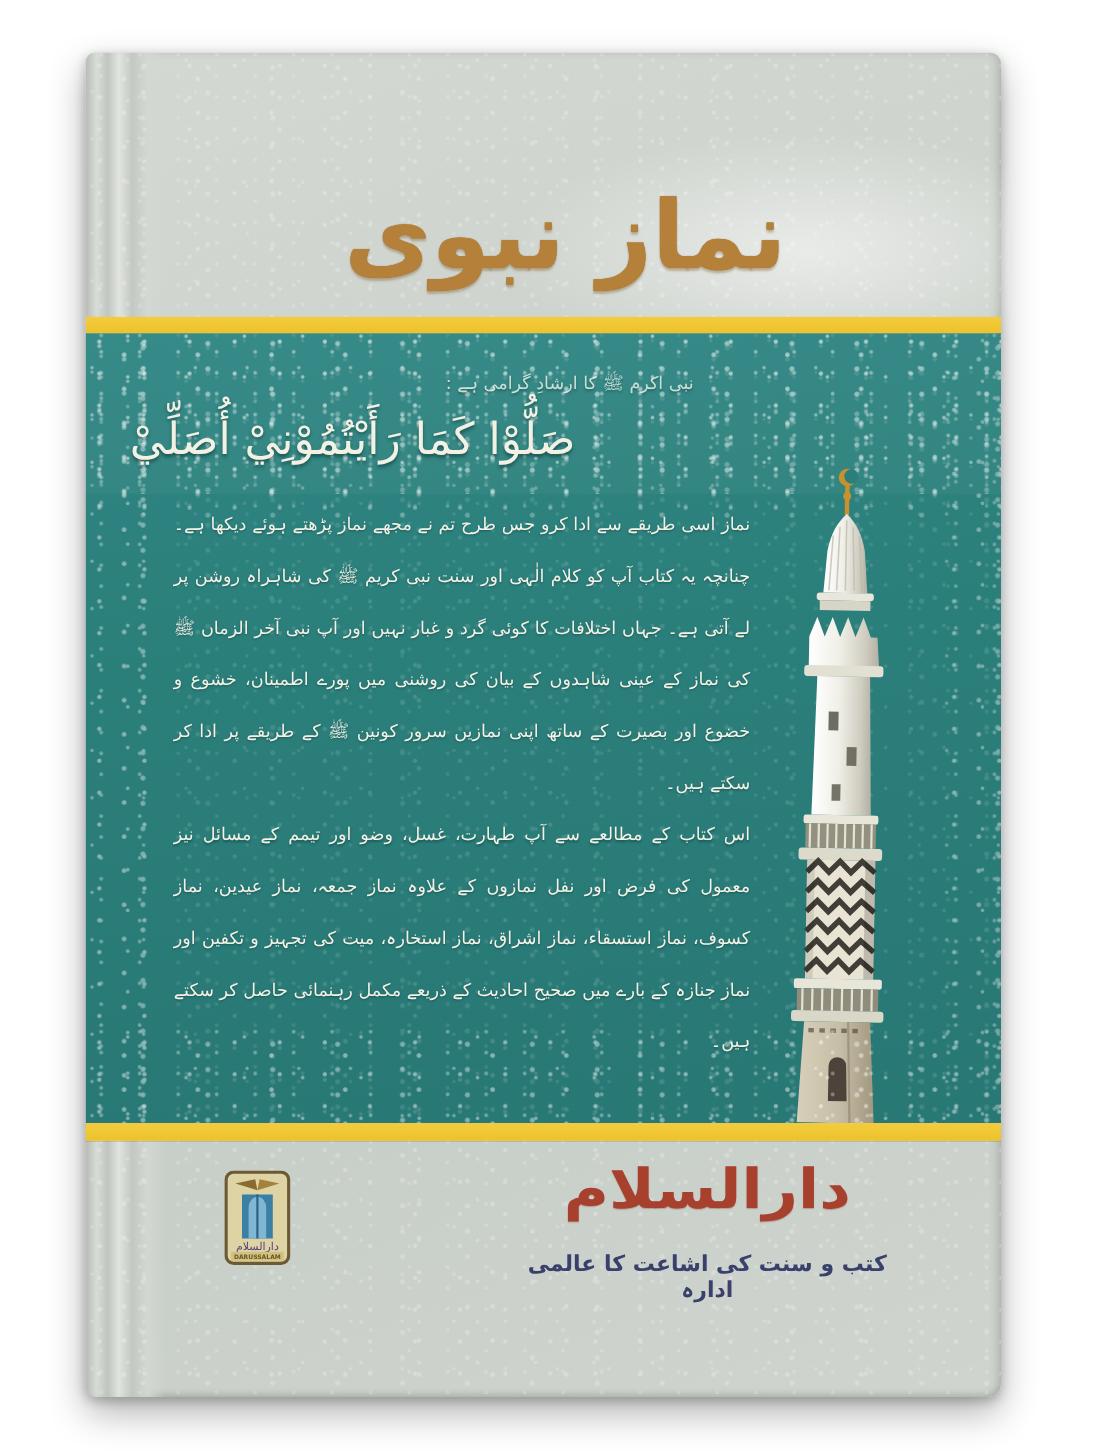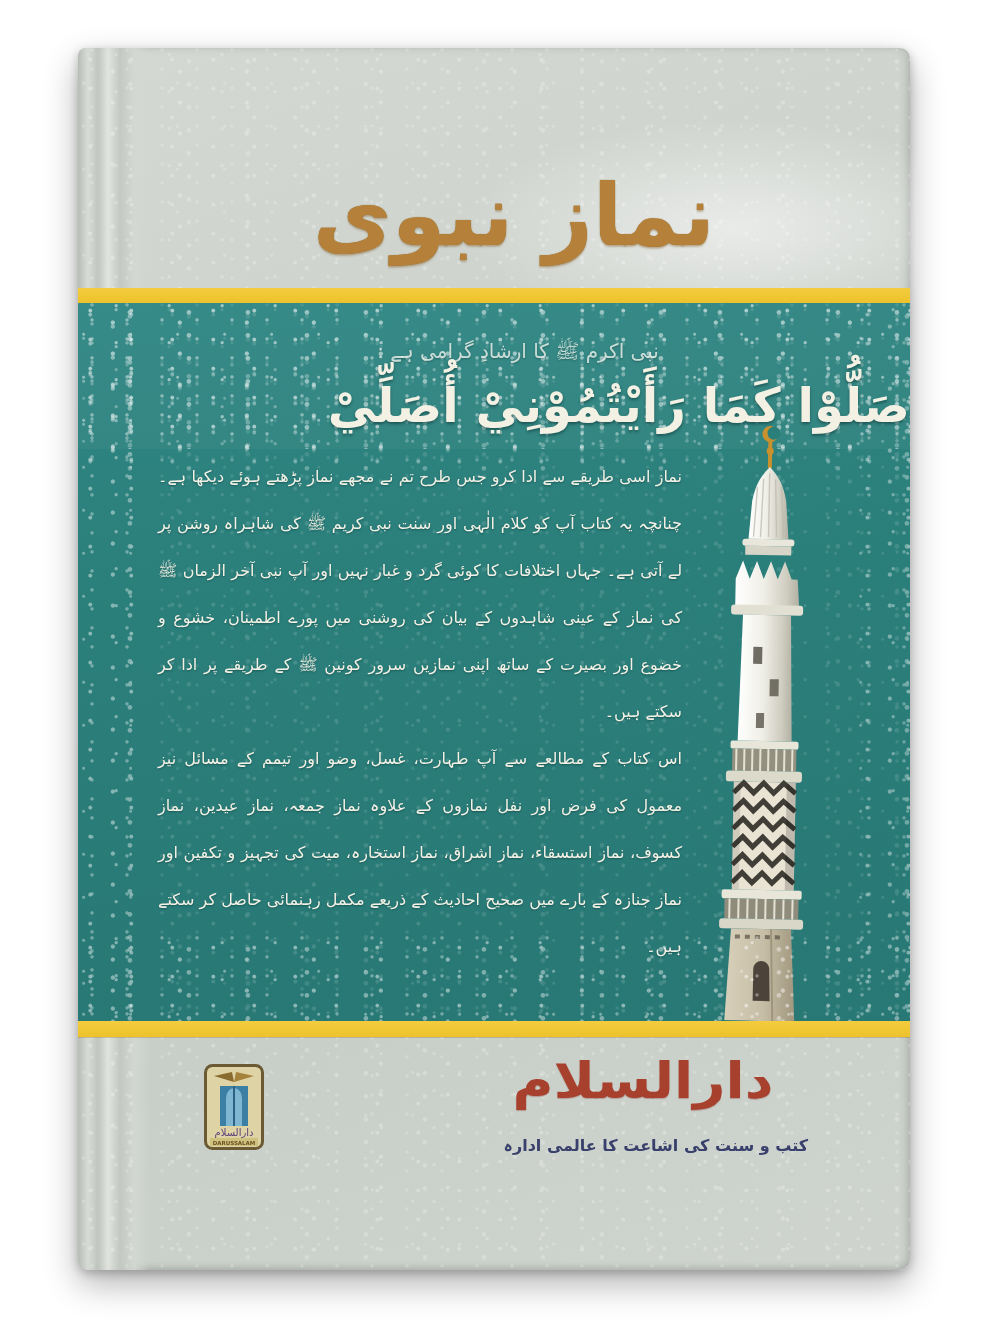--- a/index.html
+++ b/index.html
@@ -68,26 +68,26 @@
     background-color:rgba(255,255,255,.06);}
   .glare-top2{left:0;right:0;top:60px;height:110px;opacity:.35;}
   .glare-bottom{left:0;right:0;bottom:0;height:85px;opacity:.5;}
   .glare-left{left:0;top:0;bottom:0;width:80px;opacity:.38;}
   .glare-right{right:0;top:0;bottom:0;width:55px;opacity:.42;}
   .glare-scatter{inset:0;opacity:.14;}
 
   
   .header-line{
     position:absolute;left:48px;right:0;top:36px;text-align:center;direction:rtl;
-    font-size:20px;color:rgba(242,246,240,.80);
+    font-size:16px;color:rgba(242,246,240,.80);
     text-shadow:0 1px 2px rgba(0,40,40,.35);
   }
   .arabic{
-    position:absolute;left:40px;right:0;top:74px;text-align:right;direction:rtl;
-    font-size:48px;color:#f3f1e4;font-weight:bold;
+    position:absolute;left:40px;right:0;top:74px;text-align:left;direction:rtl;
+    font-size:40px;color:#f3f1e4;font-weight:normal;
     text-shadow:0 2px 3px rgba(0,35,35,.45);
     letter-spacing:1px;
   }
 
   
   .body-text{
     position:absolute;left:80px;top:150px;width:524px;
     direction:rtl;text-align:justify;
     font-size:16px;line-height:47px;color:#f4f2e6;
     text-shadow:0 1px 2px rgba(0,40,40,.42);
@@ -102,22 +102,22 @@
 
   
   .badge{position:absolute;left:126px;top:1016px;width:60px;height:86px;}
   .logotype{
     position:absolute;left:400px;top:1004px;width:330px;text-align:center;direction:rtl;
     font-size:50px;font-weight:bold;color:#a8402e;
     transform:scaleX(1.12);transform-origin:center;
     text-shadow:0 1px 1px rgba(120,30,20,.3);
   }
   .tagline{
-    position:absolute;left:400px;top:1088px;width:330px;direction:rtl;
-    font-size:16px;color:#38406b;font-weight:bold;
+    position:absolute;left:400px;top:1088px;width:330px;text-align:center;direction:rtl;
+    font-size:20px;color:#38406b;font-weight:bold;
   }
 </style>
 </head>
 <body>
 
 <div class="scene">
   <div class="book">
 
     <div class="spine-hinge"></div>
     <div class="cover-texture speckle"></div>

